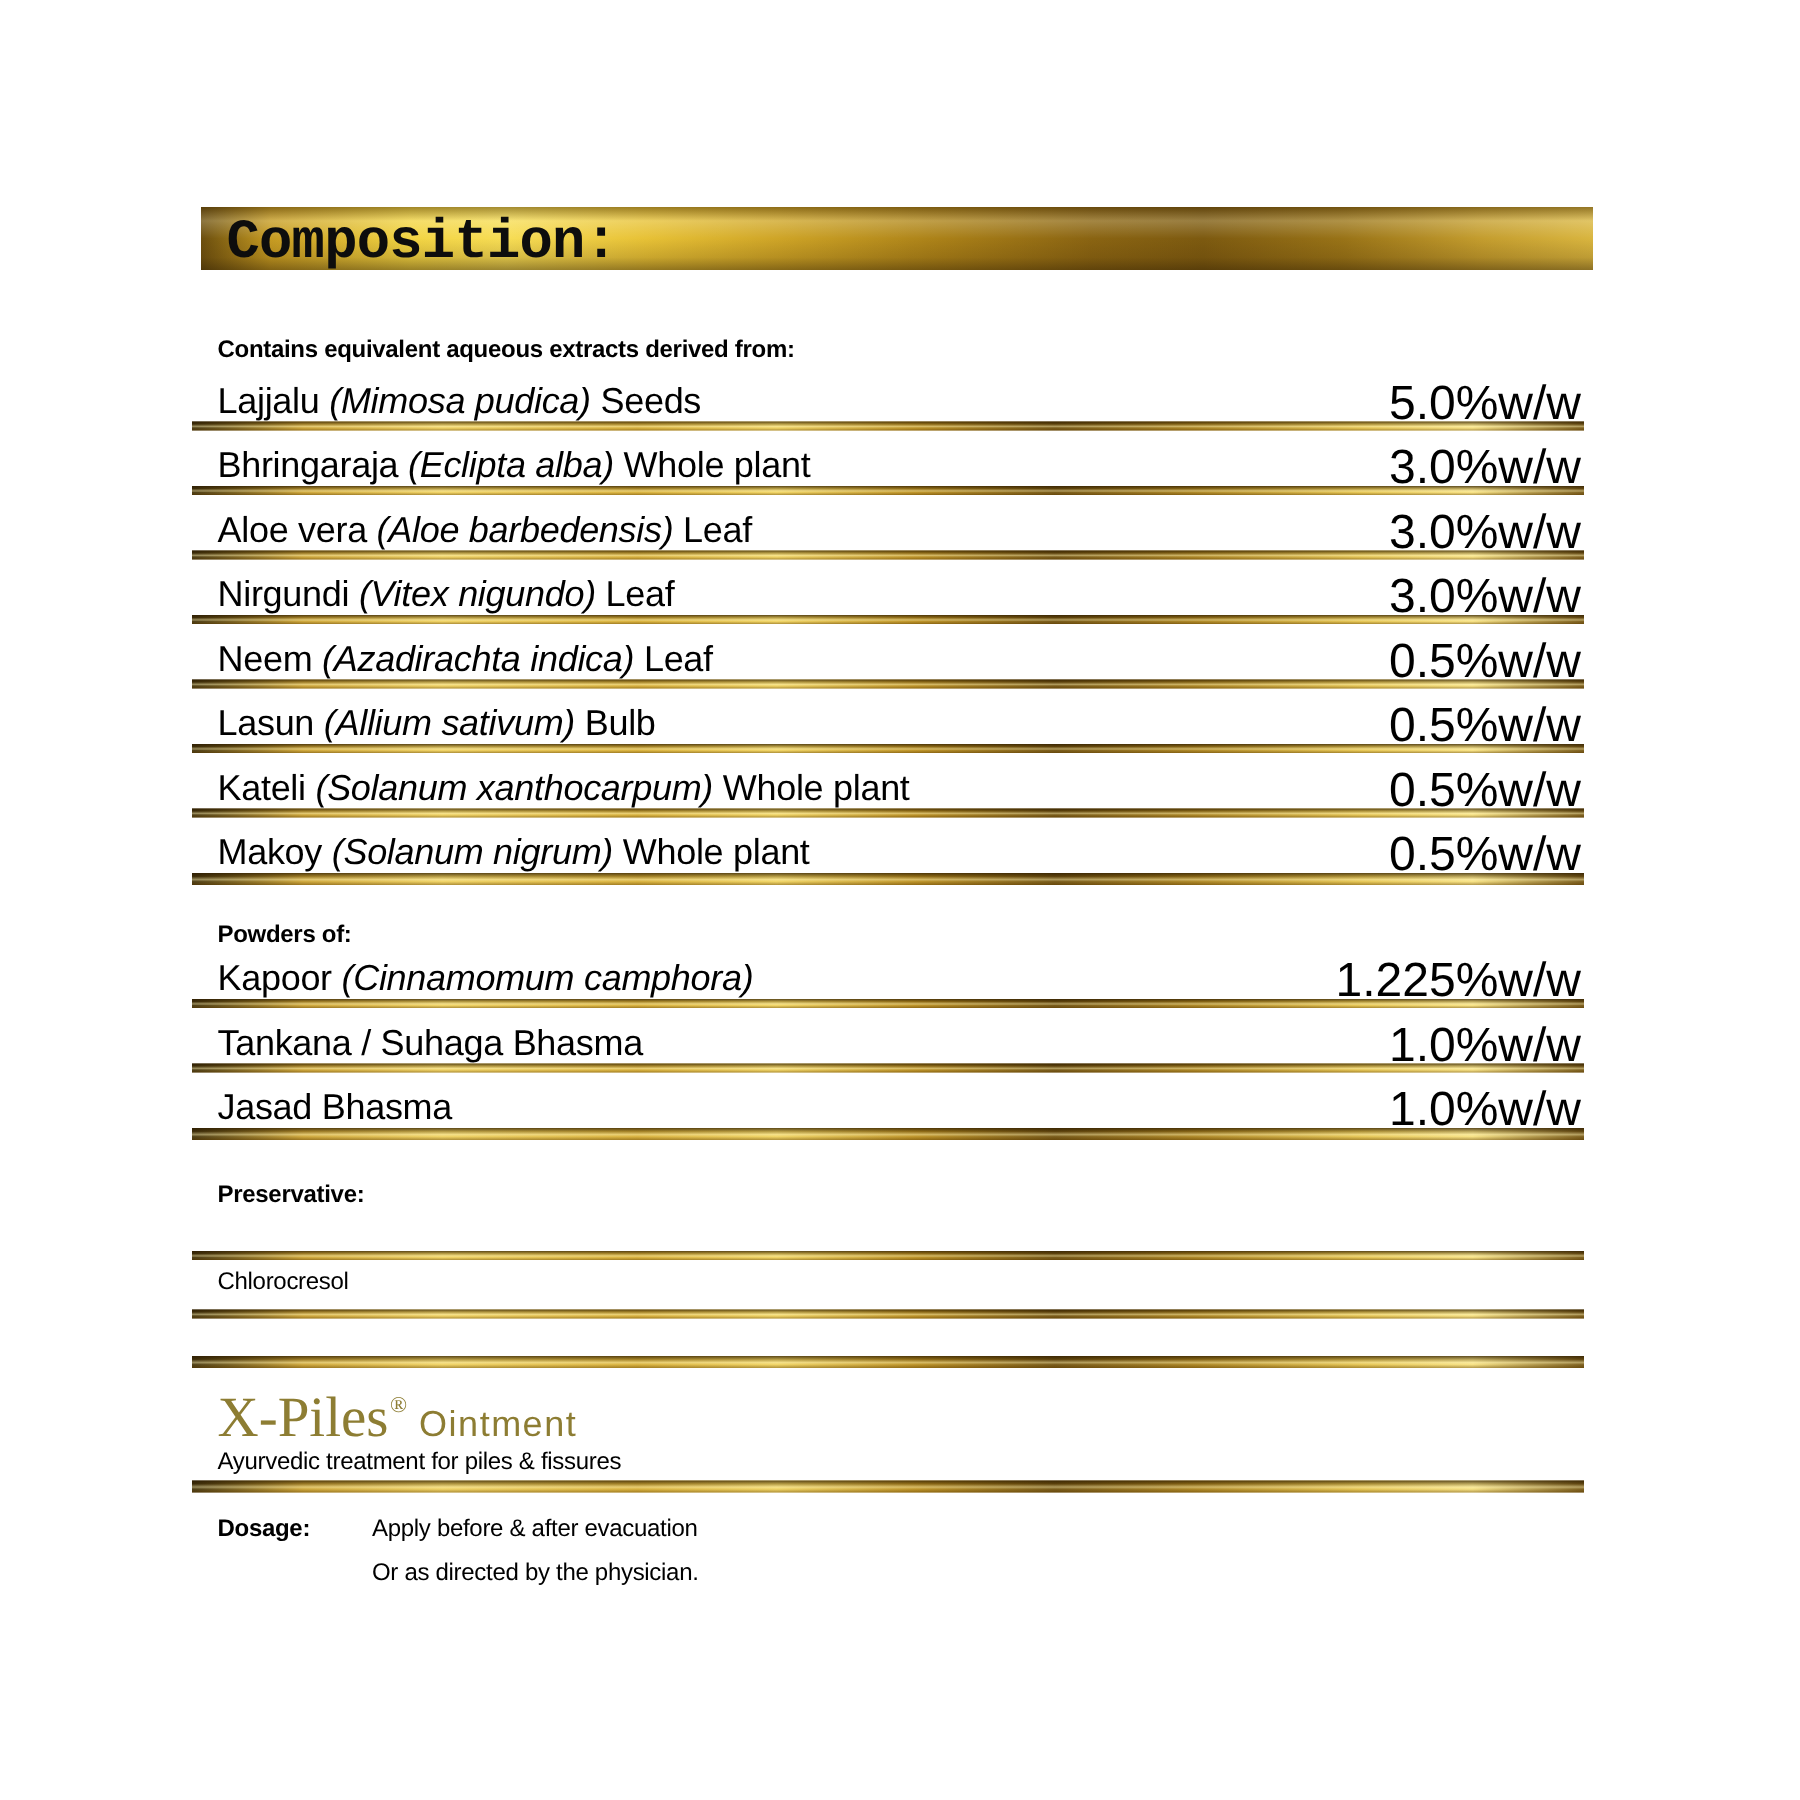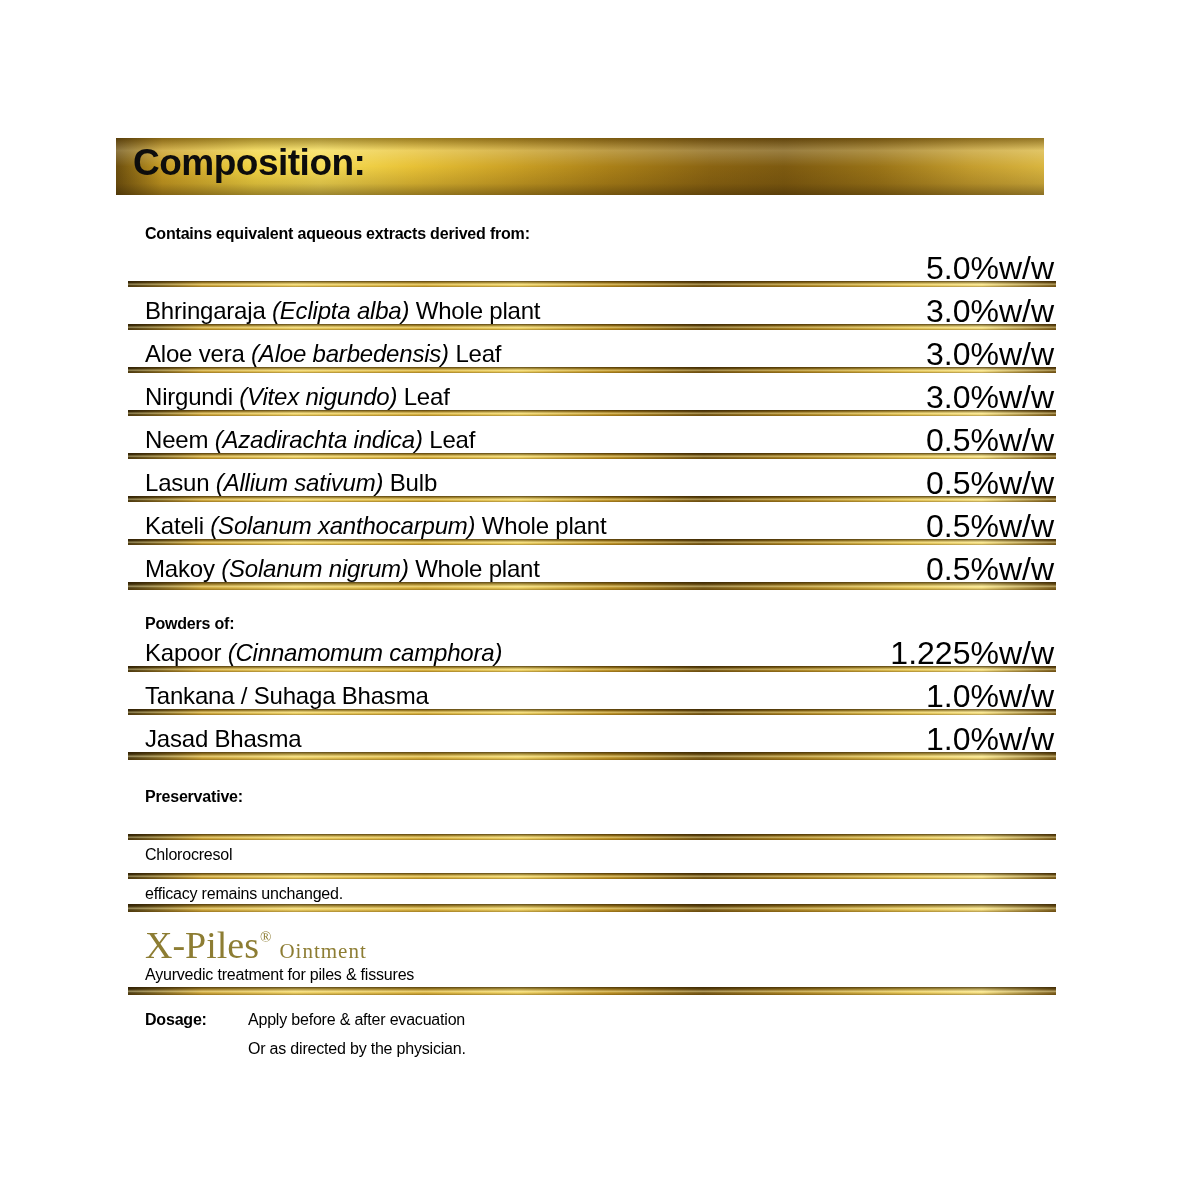--- a/index.html
+++ b/index.html
@@ -2,24 +2,25 @@
 <html><head>
 <meta charset="utf-8">
 <style>
   html,body{margin:0;padding:0;background:#ffffff;}
   #canvas{
     position:relative;width:1200px;height:1200px;background:#ffffff;
     font-family:"Liberation Sans", sans-serif;color:#000;overflow:hidden;
   }
   
   #comp-bar{
-    position:absolute;left:116px;top:138px;width:928px;height:57px;
+    position:absolute;left:134px;top:138px;width:928px;height:42px;
     background:
       linear-gradient(to bottom, rgba(62,40,4,0.45) 0%, rgba(255,255,240,0.22) 22%, rgba(255,255,255,0) 50%, rgba(70,45,5,0.18) 80%, rgba(45,28,3,0.45) 100%),
       linear-gradient(to right, #6b4e0e 0%, #c69b22 5%, #f2d443 15%, #f7dd55 22%, #e7c136 32%, #cda326 42%, #ab8118 53%, #8a6412 64%, #7d5a10 72%, #997317 82%, #c49d2e 92%, #d9b53f 100%);
+    font-family: Liberation Mono, monospace;
   }
   #comp-bar .title{
     position:absolute;left:17px;top:0;height:49px;line-height:49px;
     font-size:37px;font-weight:bold;color:#0d0d0d;letter-spacing:-0.5px;
   }
   
   .tline{position:absolute;font-size:16px;line-height:26px;white-space:nowrap;letter-spacing:-0.2px;}
   .bold{font-weight:bold;}
   .it{font-style:italic;}
   
@@ -34,35 +35,36 @@
   
   .rows{position:absolute;left:128px;width:928px;}
   .crow{position:absolute;left:0;width:928px;height:43px;}
   .crow .rtext{position:absolute;left:17px;top:0;font-size:24px;line-height:26px;white-space:nowrap;letter-spacing:-0.2px;}
   .crow .rval{position:absolute;right:2px;top:0;font-size:32px;line-height:26px;white-space:nowrap;}
   .crow .gdiv{position:absolute;left:0;right:0;top:26px;}
   
   #brand{position:absolute;left:145px;top:926px;white-space:nowrap;color:#8d7d33;}
   #brand .bname{font-family:Liberation Serif, serif;font-size:38px;line-height:38px;}
   #brand .breg{font-family:"Liberation Serif", serif;font-size:15px;position:relative;top:-16px;margin-left:1px;}
-  #brand .bvariant{font-family:Liberation Serif, serif;font-size:21px;letter-spacing:1px;margin-left:8px;}
+  #brand .bvariant{font-family:Liberation Sans, sans-serif;font-size:24px;letter-spacing:1px;margin-left:8px;}
 </style>
 </head>
 <body>
 
 <div id="canvas">
 
   <div id="comp-bar">
     <div class="title">Composition:</div>
   </div>
 
   <div class="tline bold" style="left:145px;top:221px;">Contains equivalent aqueous extracts derived from:</div>
 
   <div class="rows" style="top:255px;height:344px;">
     <div class="crow" style="top:0px">
+      <div class="rtext"><span>Lajjalu </span><span class="it">(Mimosa pudica)</span><span> Seeds</span></div>
       <div class="rval">5.0%w/w</div>
       <div class="gdiv"></div>
     </div>
     <div class="crow" style="top:43px">
       <div class="rtext"><span>Bhringaraja </span><span class="it">(Eclipta alba)</span><span> Whole plant</span></div>
       <div class="rval">3.0%w/w</div>
       <div class="gdiv"></div>
     </div>
     <div class="crow" style="top:86px">
       <div class="rtext"><span>Aloe vera </span><span class="it">(Aloe barbedensis)</span><span> Leaf</span></div>
@@ -113,21 +115,20 @@
       <div class="rval">1.0%w/w</div>
       <div class="gdiv thick"></div>
     </div>
   </div>
 
   <div class="tline bold" style="left:145px;top:784px;">Preservative:</div>
   <div class="tline" style="left:145px;top:842px;">Chlorocresol</div>
   <div class="gdiv abs" style="top:834px;"></div>
 
   <div class="gdiv abs" style="top:873px;"></div>
-  <div class="tline" style="left:145px;top:881px;">efficacy remains unchanged.</div>
   <div class="gdiv abs thick" style="top:904px;"></div>
 
   <div id="brand">
     <span class="bname">X-Piles</span><span class="breg">®</span><span class="bvariant">Ointment</span>
   </div>
   <div class="tline" style="left:145px;top:962px;">Ayurvedic treatment for piles &amp; fissures</div>
   <div class="gdiv abs thick" style="top:987px;"></div>
 
   <div class="tline bold" style="left:145px;top:1007px;">Dosage:</div>
   <div class="tline" style="left:248px;top:1007px;">Apply before &amp; after evacuation</div>

